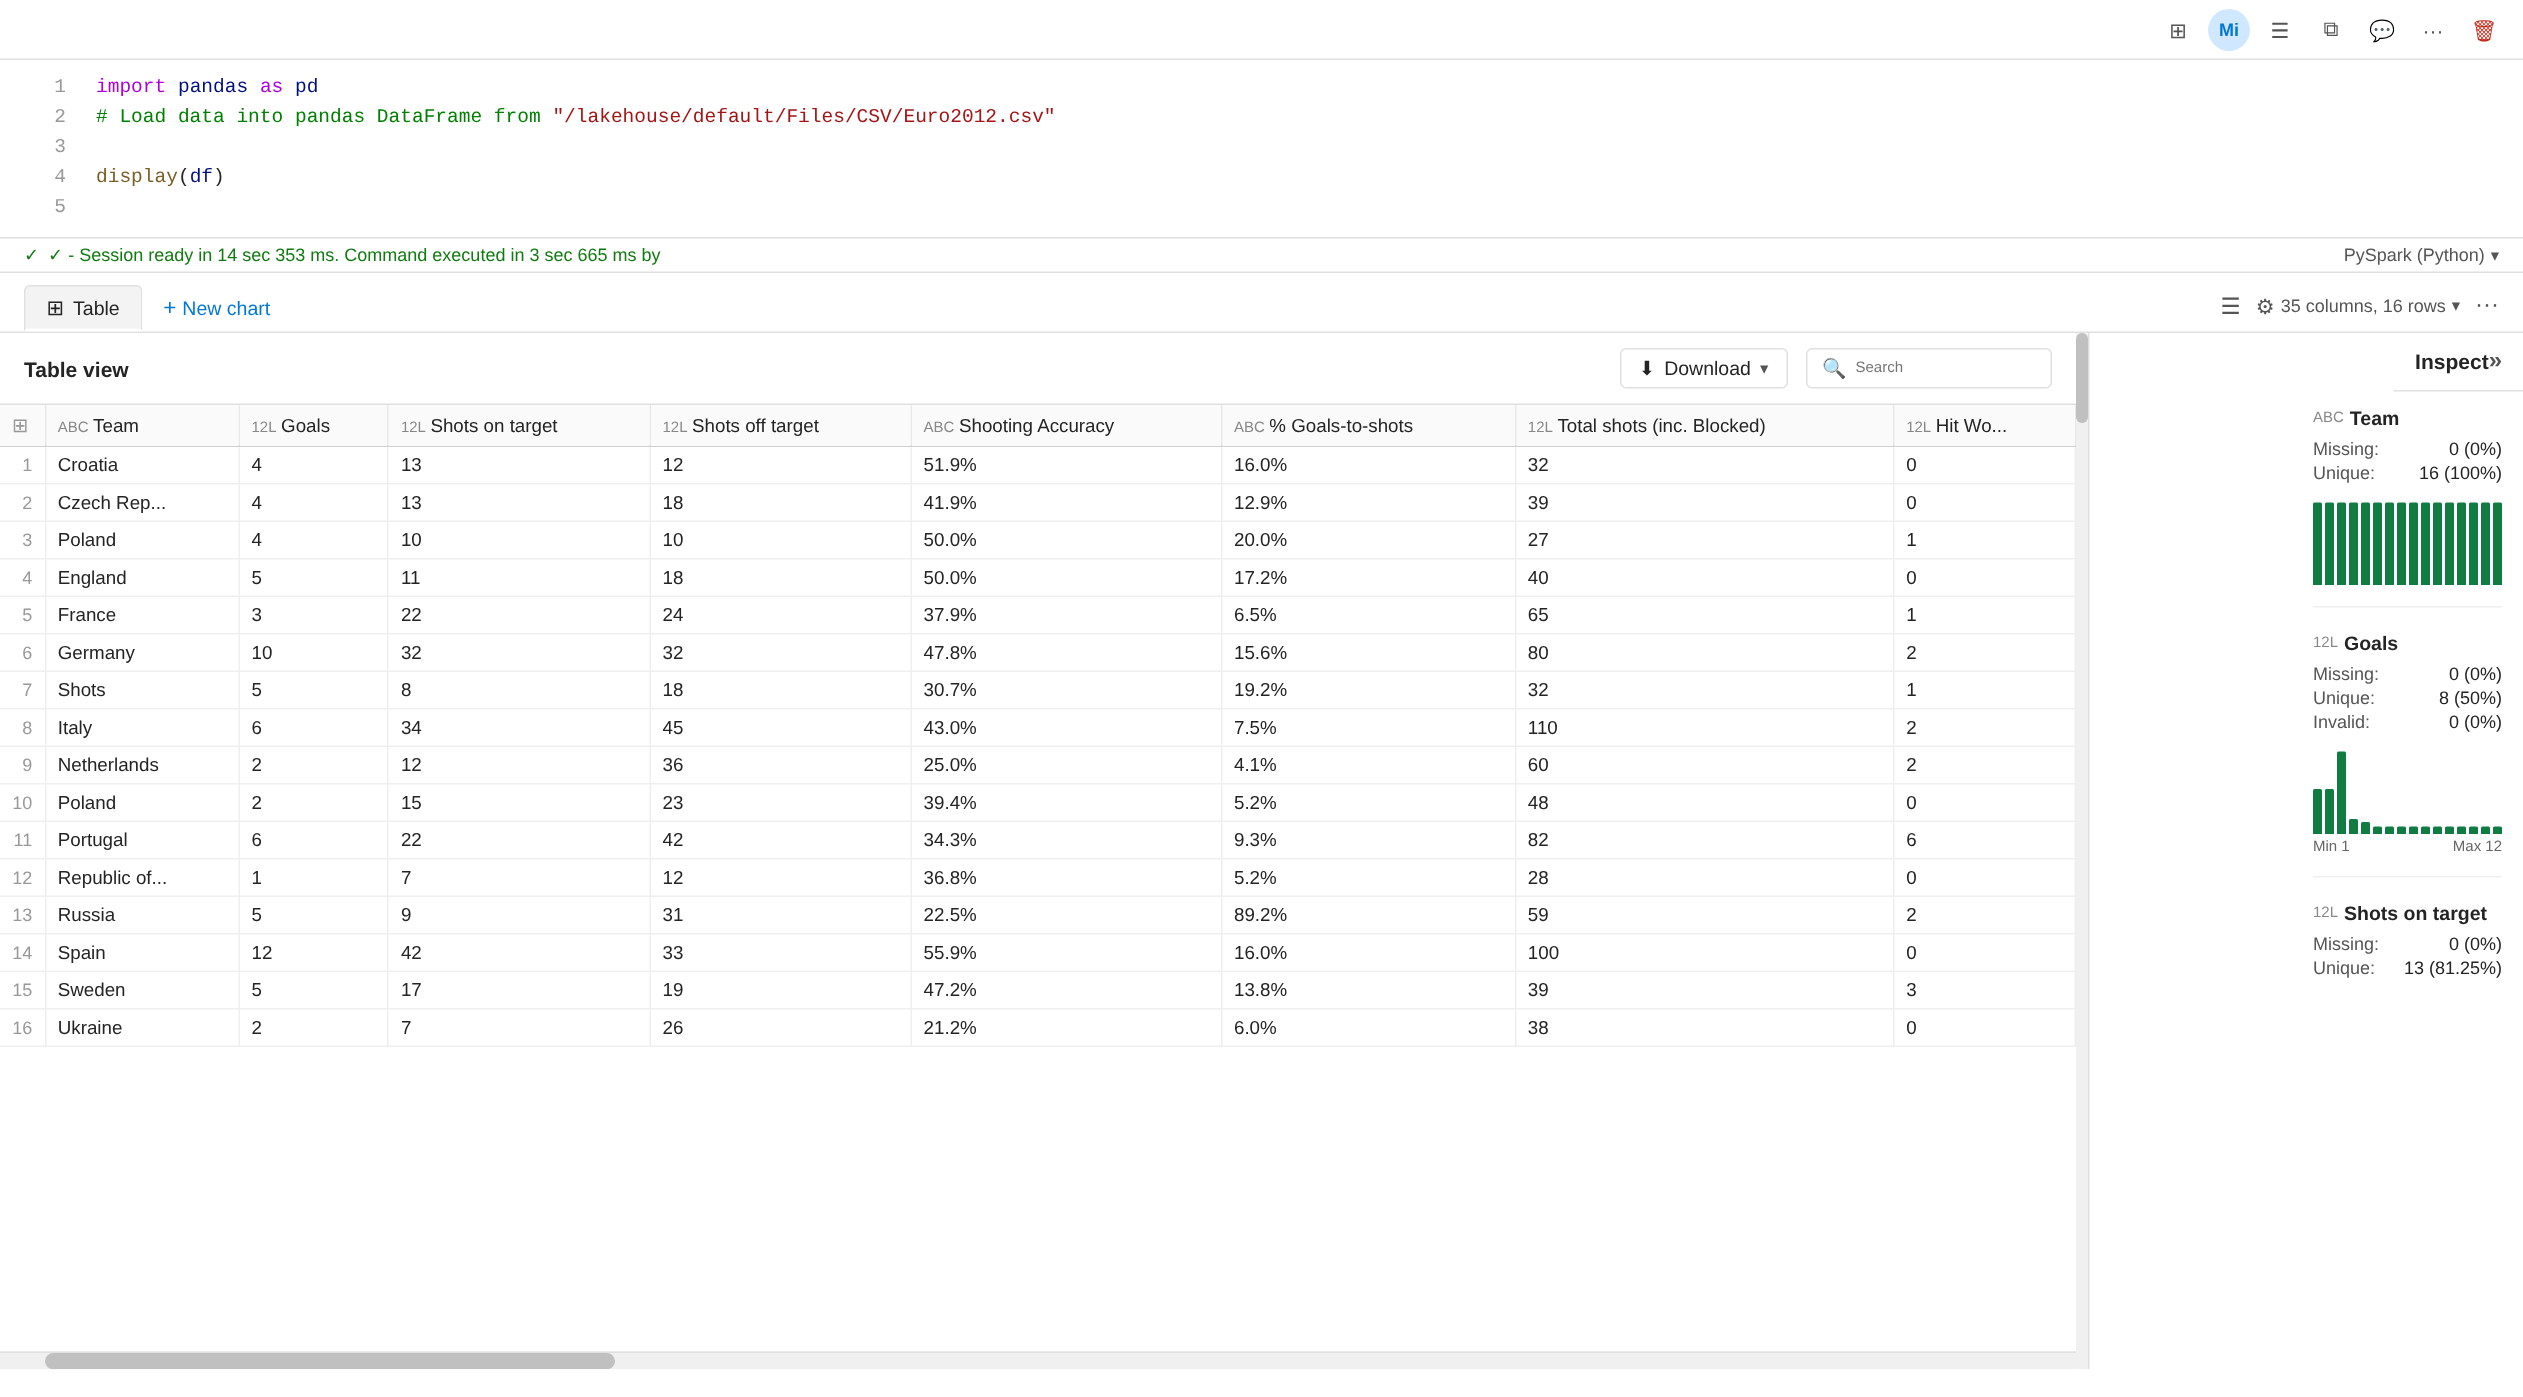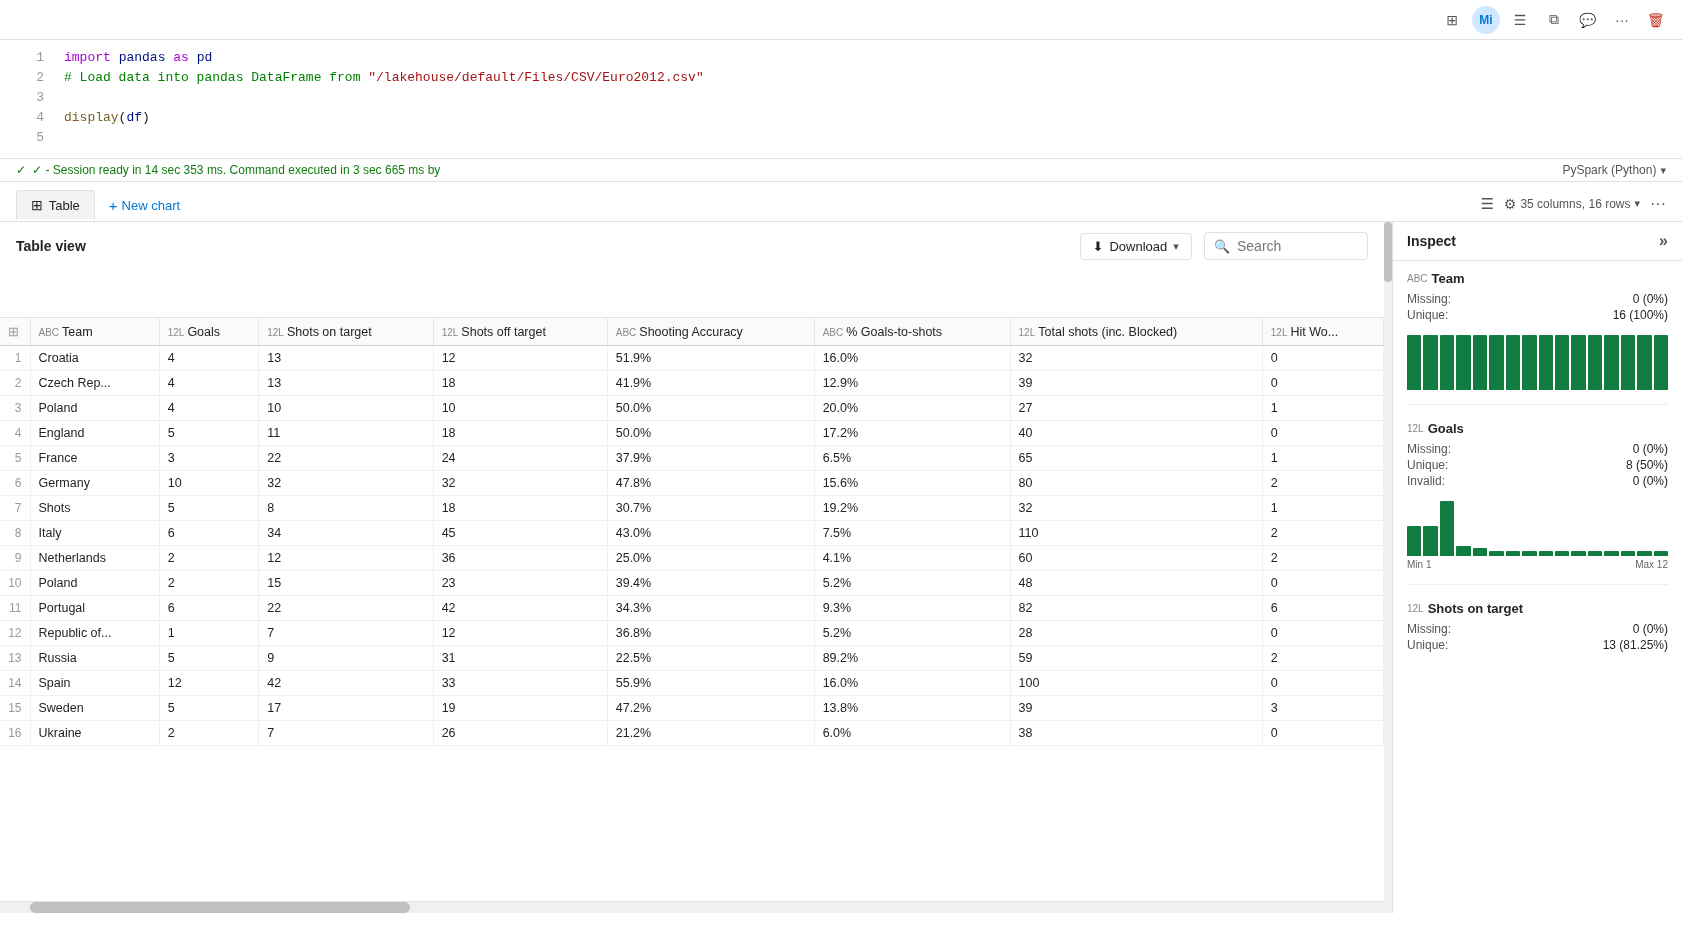--- a/index.html
+++ b/index.html
@@ -125,21 +125,20 @@
       flex: 1;
       overflow: hidden;
     }
 
     
     .table-section {
       flex: 1;
       display: flex;
       flex-direction: column;
       overflow: hidden;
-      gap: 47px;
     }
     .table-header-bar {
       display: flex;
       align-items: center;
       padding: 10px 16px;
       gap: 12px;
     }
     .table-view-title {
       font-size: 14px;
       font-weight: 600;
@@ -158,21 +157,21 @@
     }
     .search-box {
       display: flex; align-items: center; gap: 6px;
       padding: 5px 10px;
       border: 1px solid #e0e0e0;
       border-radius: 4px;
       background: #fff;
     }
     .search-input {
       border: none; outline: none;
-      font-size: 14px; color: #242424;
+      font-size: 10px; color: #242424;
       width: 120px; background: transparent;
     }
 
     
     .data-table-wrapper {
       flex: 1;
       overflow: auto;
       border-top: 1px solid #e0e0e0;
     }
     .data-table {
@@ -228,20 +227,21 @@
     }
 
     
     .inspect-panel {
       width: 290px;
       border-left: 1px solid #e0e0e0;
       display: flex;
       flex-direction: column;
       overflow: hidden;
       background: #fff;
+      align-items: flex-end;
     }
     .inspect-header {
       display: flex;
       align-items: center;
       padding: 10px 14px;
       border-bottom: 1px solid #e0e0e0;
       font-weight: 600;
       font-size: 14px;
     }
     .inspect-expand {

